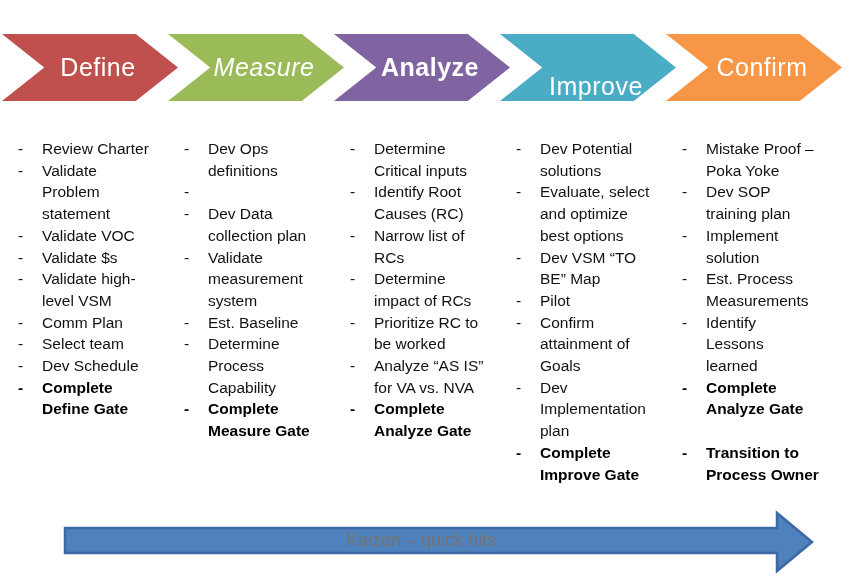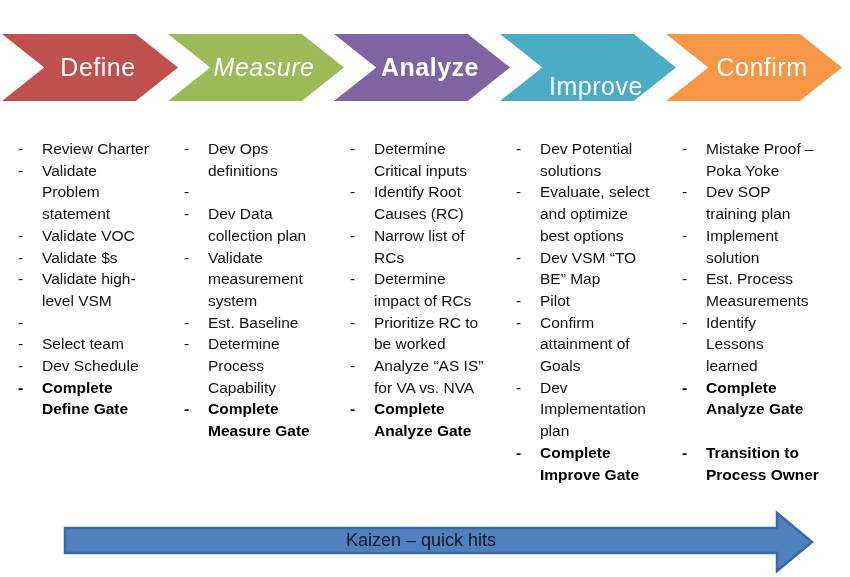--- a/index.html
+++ b/index.html
@@ -53,21 +53,21 @@
   .dash{flex:none;width:24px;}
   .task-text{flex:1;white-space:pre-line;}
   
   .kaizen-svg{position:absolute;left:0;top:505px;}
   .kaizen-label{
     position:absolute;
     left:65px;top:527px;
     width:712px;height:26px;
     line-height:26px;
     text-align:center;
-    color:#0f172a;
+    color:#737373;
     font-size:18px;
   }
 </style>
 </head>
 <body>
 
 <div class="canvas">
 
   <div>
     <div class="chevron" style="background: rgb(192, 80, 77);">
@@ -106,20 +106,21 @@
         <span class="dash">-</span>
         <span class="task-text">Validate $s</span>
       </li>
       <li>
         <span class="dash">-</span>
         <span class="task-text">Validate high-
 level VSM</span>
       </li>
       <li>
         <span class="dash">-</span>
+        <span class="task-text">Comm Plan</span>
       </li>
       <li>
         <span class="dash">-</span>
         <span class="task-text">Select team</span>
       </li>
       <li>
         <span class="dash">-</span>
         <span class="task-text">Dev Schedule</span>
       </li>
       <li class="bold">

